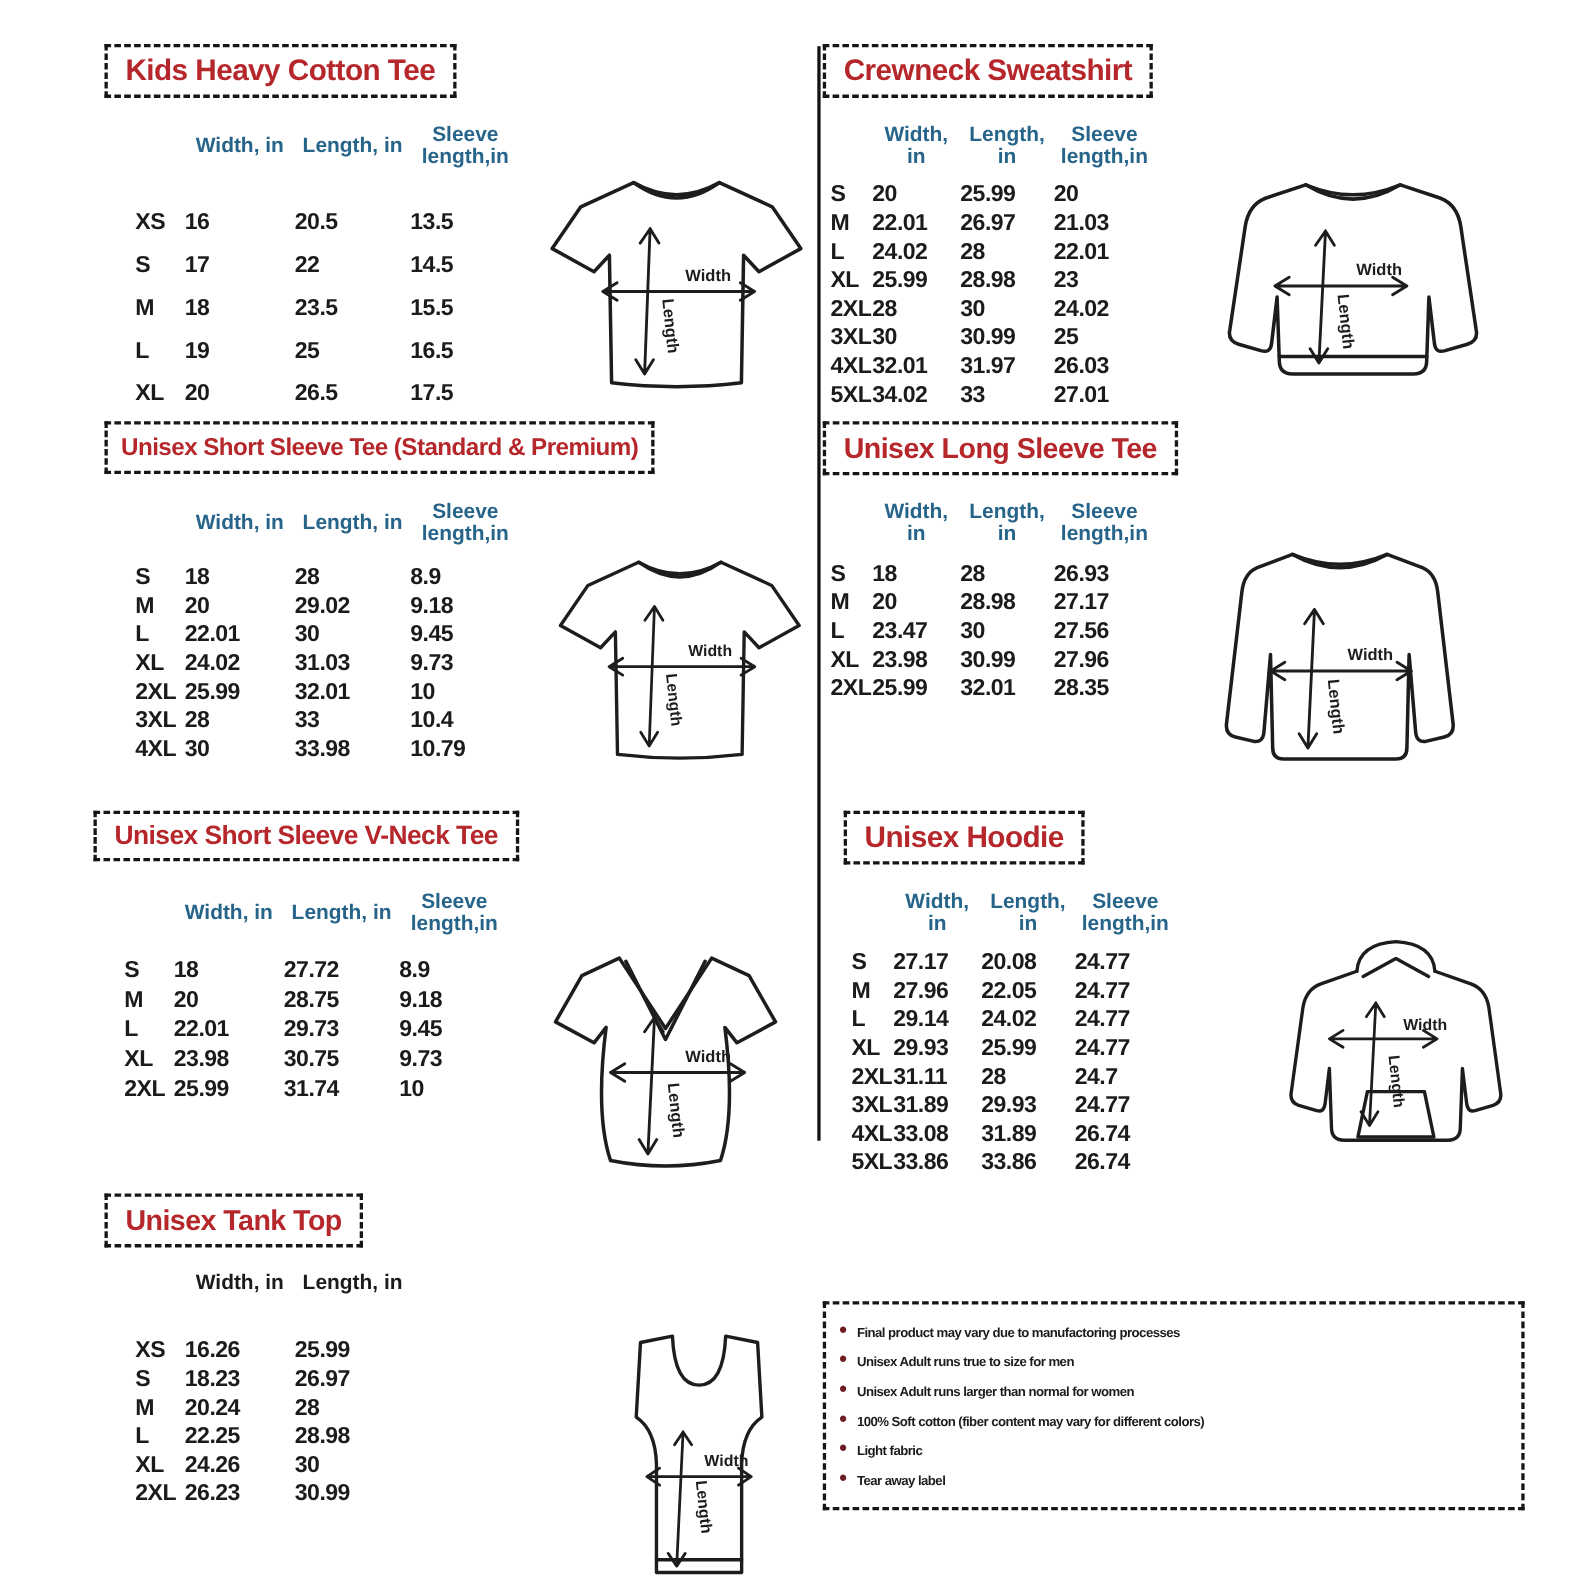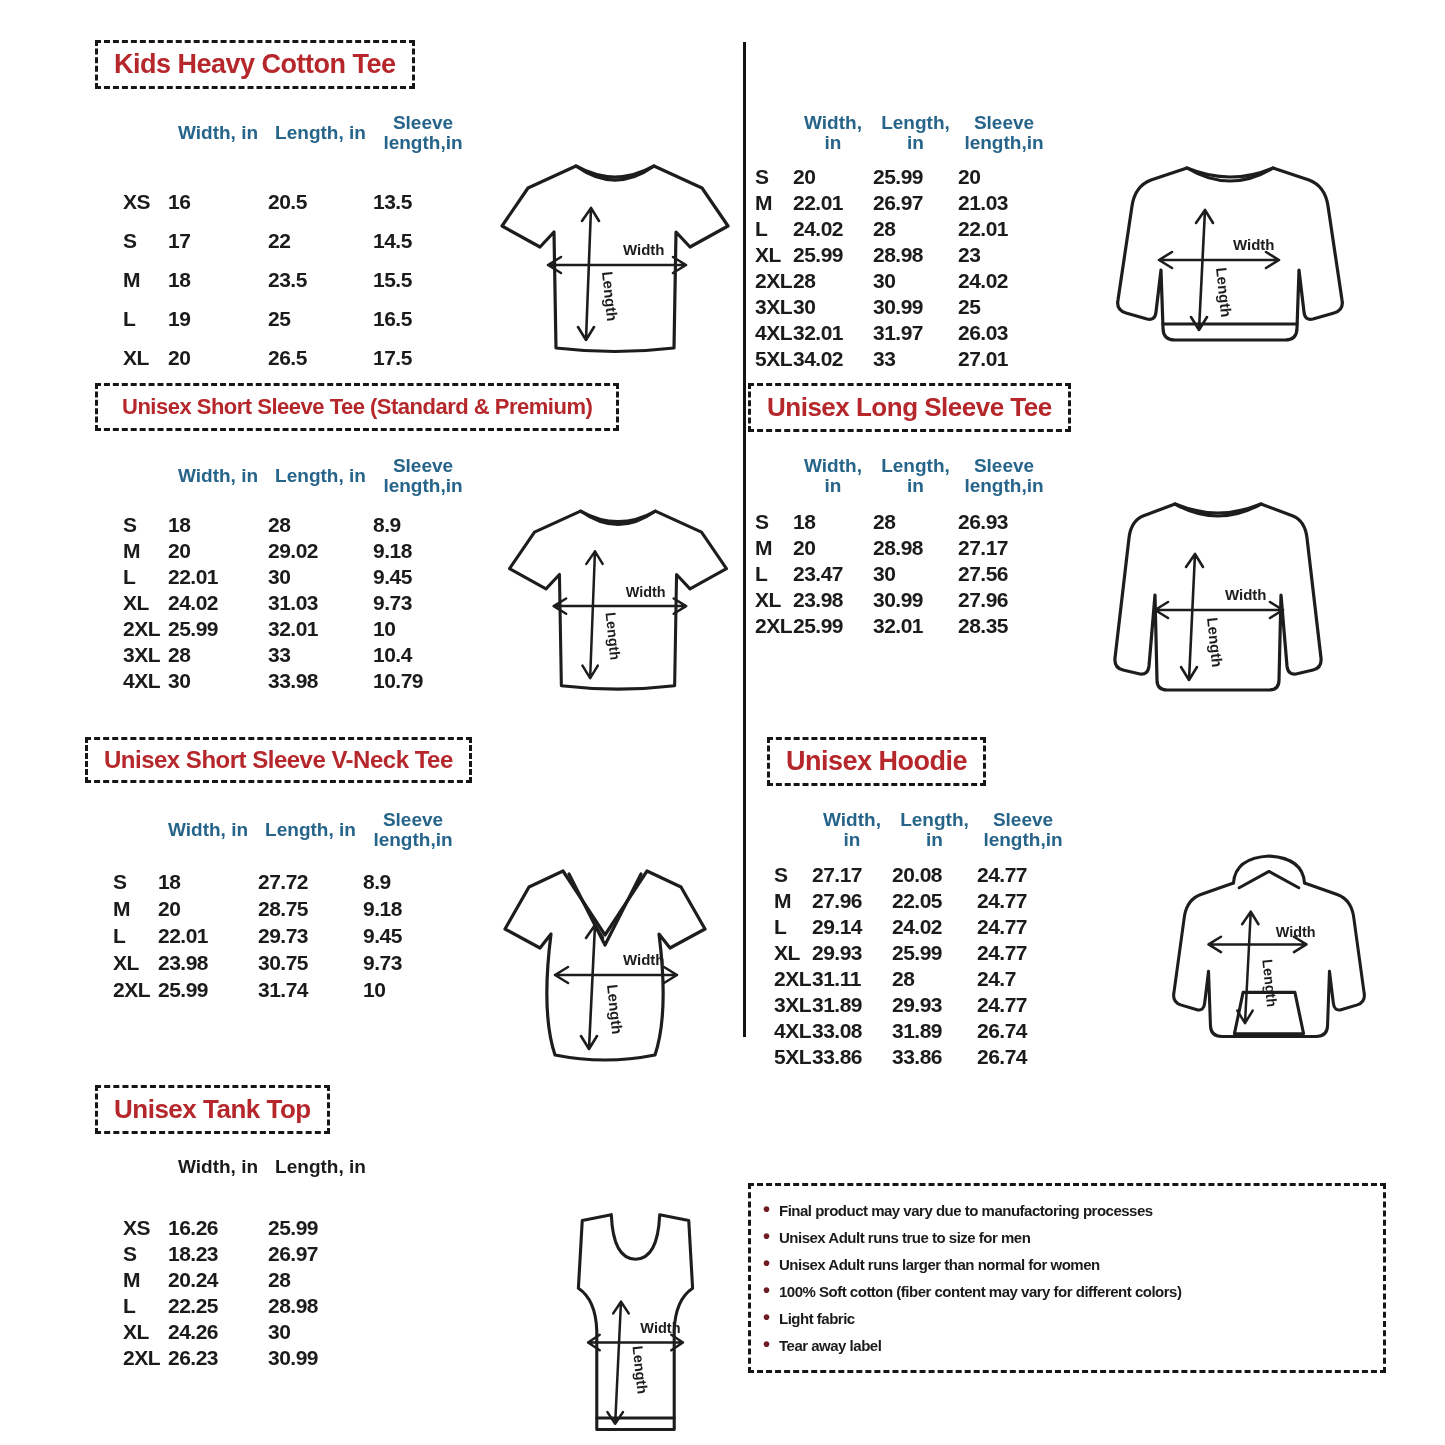--- a/index.html
+++ b/index.html
@@ -20,21 +20,21 @@
   .twrap{text-align:left;}
   #s2 .twrap{width:590px;}
   #s4 .twrap{width:600px;}
   #s5 .twrap{width:700px;}
   #s6 .twrap{width:510px;}
   #s7 .twrap{width:700px;}
   .title-box{
     display:inline-block;border:3px dashed #161616;background:#fff;
     padding:6px 16px;color:#b6272b;font-size:27px;letter-spacing:-0.5px;white-space:nowrap;
   }
-  #s3 .title-box{font-size:22px;padding:8px 24px;}
+  #s3 .title-box{font-size:22px;padding:8px 12px;}
   #s5 .title-box{font-size:24px;}
   #s4 .title-box,#s7 .title-box{font-size:26px;}
 
   .thead{position:absolute;display:grid;align-items:center;color:#26648a;font-size:19px;line-height:20px;}
   .left-grid{grid-template-columns:45px 100px 105px 100px;left:28px;}
   .right-grid{grid-template-columns:38px 80px 85px 92px;left:7px;}
   .thead{top:58px;height:70px;}
   #s7 .thead{top:65px;height:34px;color:#1b1b1b;}
   .th{text-align:center;}
   .th .l2{display:block;}
@@ -68,21 +68,21 @@
   .diagram text{font-family:"Liberation Sans","DejaVu Sans",sans-serif;font-weight:700;font-size:15px;fill:#1d1d1d;stroke:none;}
 
   #divider{position:absolute;left:743px;top:42px;width:3px;height:995px;background:#131313;}
 
   #notes{
     position:absolute;left:748px;top:1183px;width:612px;
     border:3px dashed #161616;padding:12px 8px 10px 12px;background:#fff;
   }
   .note{display:flex;align-items:baseline;height:27px;}
   .dot{color:#6e1b22;font-size:20px;margin-right:9px;}
-  .ntext{font-size:15px;letter-spacing:-0.5px;white-space:nowrap;}
+  .ntext{font-size:12px;letter-spacing:-0.5px;white-space:nowrap;}
 </style>
 </head>
 <body>
 
 <div id="divider"></div>
 
 <div class="sec" id="s1">
   <div class="twrap"><span class="title-box">Kids Heavy Cotton Tee</span></div>
   <div class="thead left-grid">
     <div></div>
@@ -129,20 +129,21 @@
     <path d="M86,18 L38,40 L12,78 L50,99 L64,84 L66,200 Q125,207 184,200 L186,84 L200,99 L238,78 L212,40 L164,18 Q125,40 86,18 Z"></path>
     <path d="M86,18 Q125,46 164,18"></path>
     <path class="arrow" d="M58,117 L196,117 M58,117 l13,-8 M58,117 l13,8 M196,117 l-13,-8 M196,117 l-13,8"></path>
     <path class="arrow" d="M101,60 L96,192 M101,60 l-9,13 M101,60 l8,13 M96,192 l-8,-13 M96,192 l8,-13"></path>
     <text x="133" y="107">Width</text>
     <text transform="translate(112,124) rotate(84)">Length</text>
   </svg>
 </div>
 
 <div class="sec" id="s2">
+  <div class="twrap"><span class="title-box">Crewneck Sweatshirt</span></div>
   <div class="thead right-grid">
     <div></div>
     <div class="th">Width, in</div>
     <div class="th">Length, in</div>
     <div class="th">
         <span class="l2">Sleeve</span>
         <span class="l2">length,in</span>
       </div>
   </div>
   <div class="rows">

